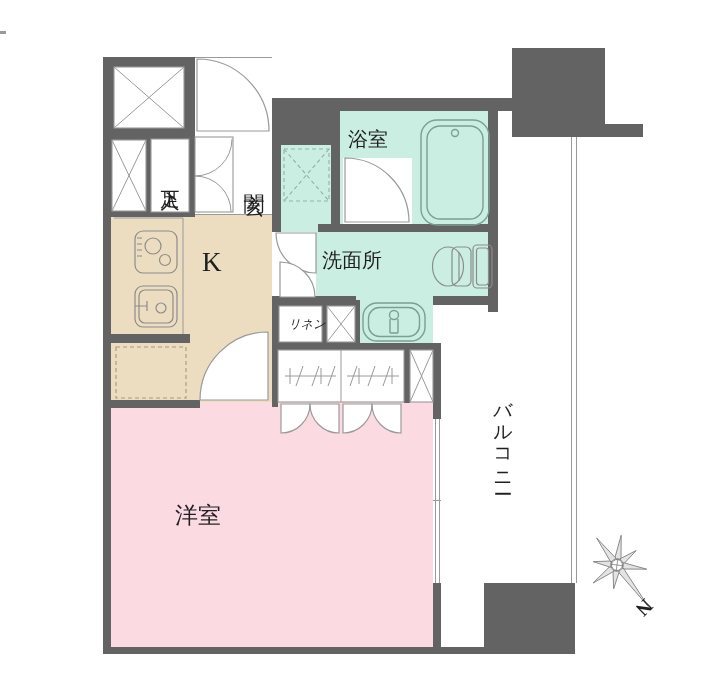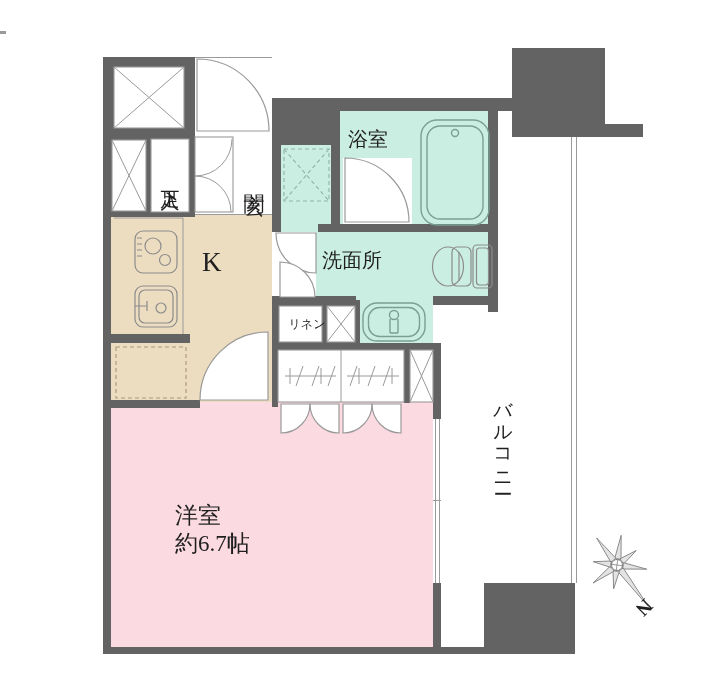--- a/index.html
+++ b/index.html
@@ -200,23 +200,22 @@
   <div class="lbl vtext" style="left:155px;top:141px;width:31px;height:70px;font-size:19px;line-height:31px;">下足入</div>
 
   <div class="lbl vtext" style="left:238px;top:149px;width:32px;height:58px;font-size:21px;line-height:32px;">玄関</div>
 
   <div class="lbl" style="left:202px;top:247px;font-size:27px;">K</div>
 
   <div class="lbl" style="left:348px;top:126px;width:76px;font-size:20px;">浴室</div>
 
   <div class="lbl" style="left:322px;top:247px;width:100px;font-size:20px;">洗面所</div>
 
-  <div class="lbl" style="left:279px;top:316px;width:56px;font-size:12px;text-align:center;">リネン</div>
+  <div class="lbl" style="left:279px;top:316px;width:56px;font-size:12px;text-align:center;font-style:italic;">リネン</div>
 
   <div class="lbl" style="left:175px;top:502px;width:190px;font-size:23px;line-height:28px;">
     <div>洋室</div>
-    <div>約6.7帖</div>
   </div>
 
   <div class="lbl vtext" style="left:489px;top:372px;width:28px;height:130px;font-size:19px;line-height:28px;letter-spacing:2px;">バルコニー</div>
 
   <div class="lbl" style="left:637px;top:596px;font-size:20px;font-weight:bold;transform:rotate(135deg);">N</div>
 </div>
 
 </body></html>

